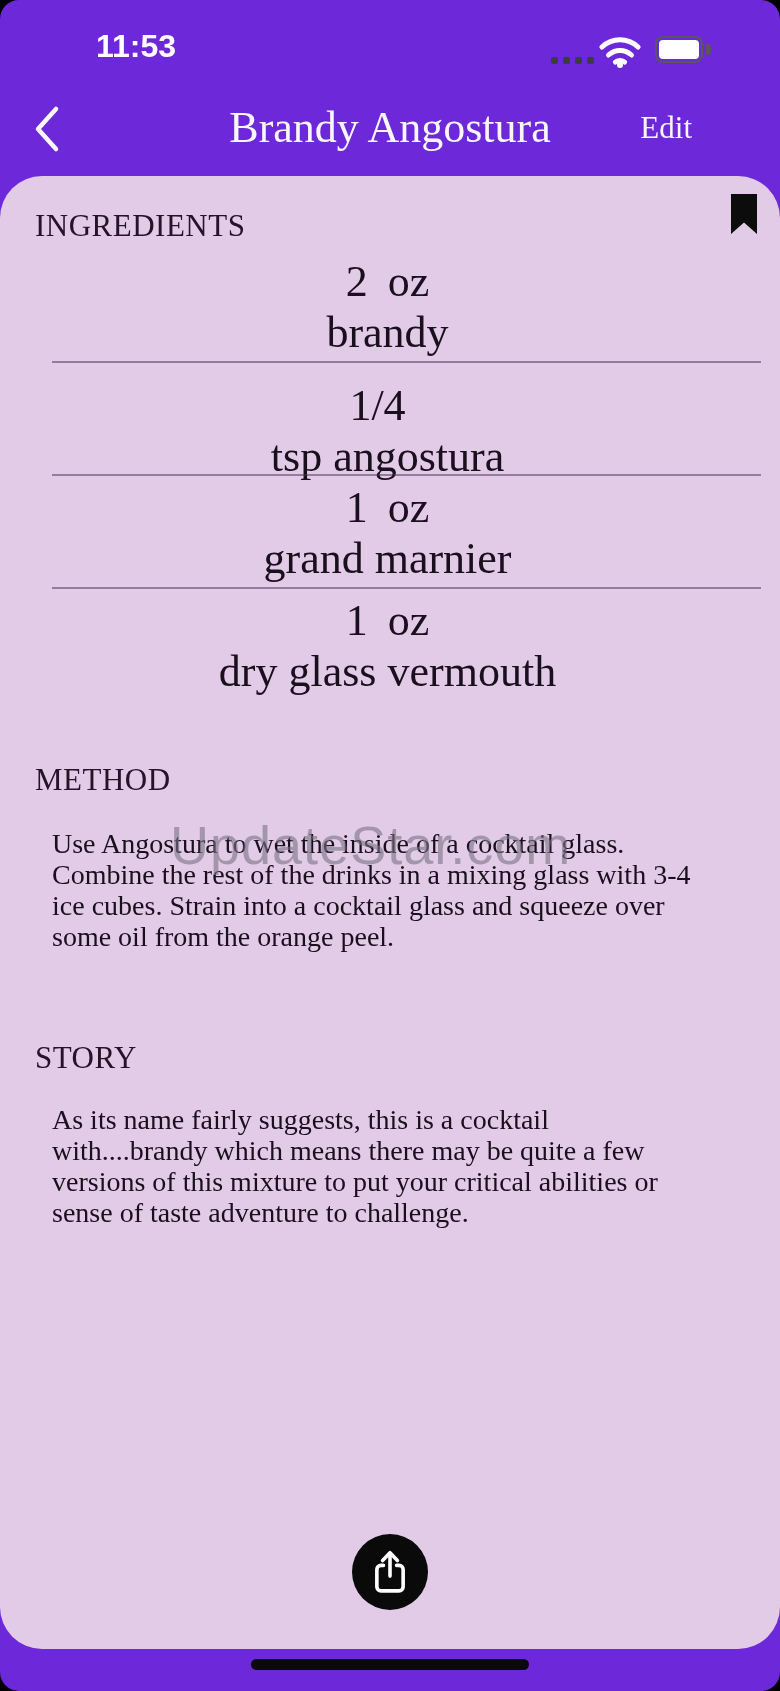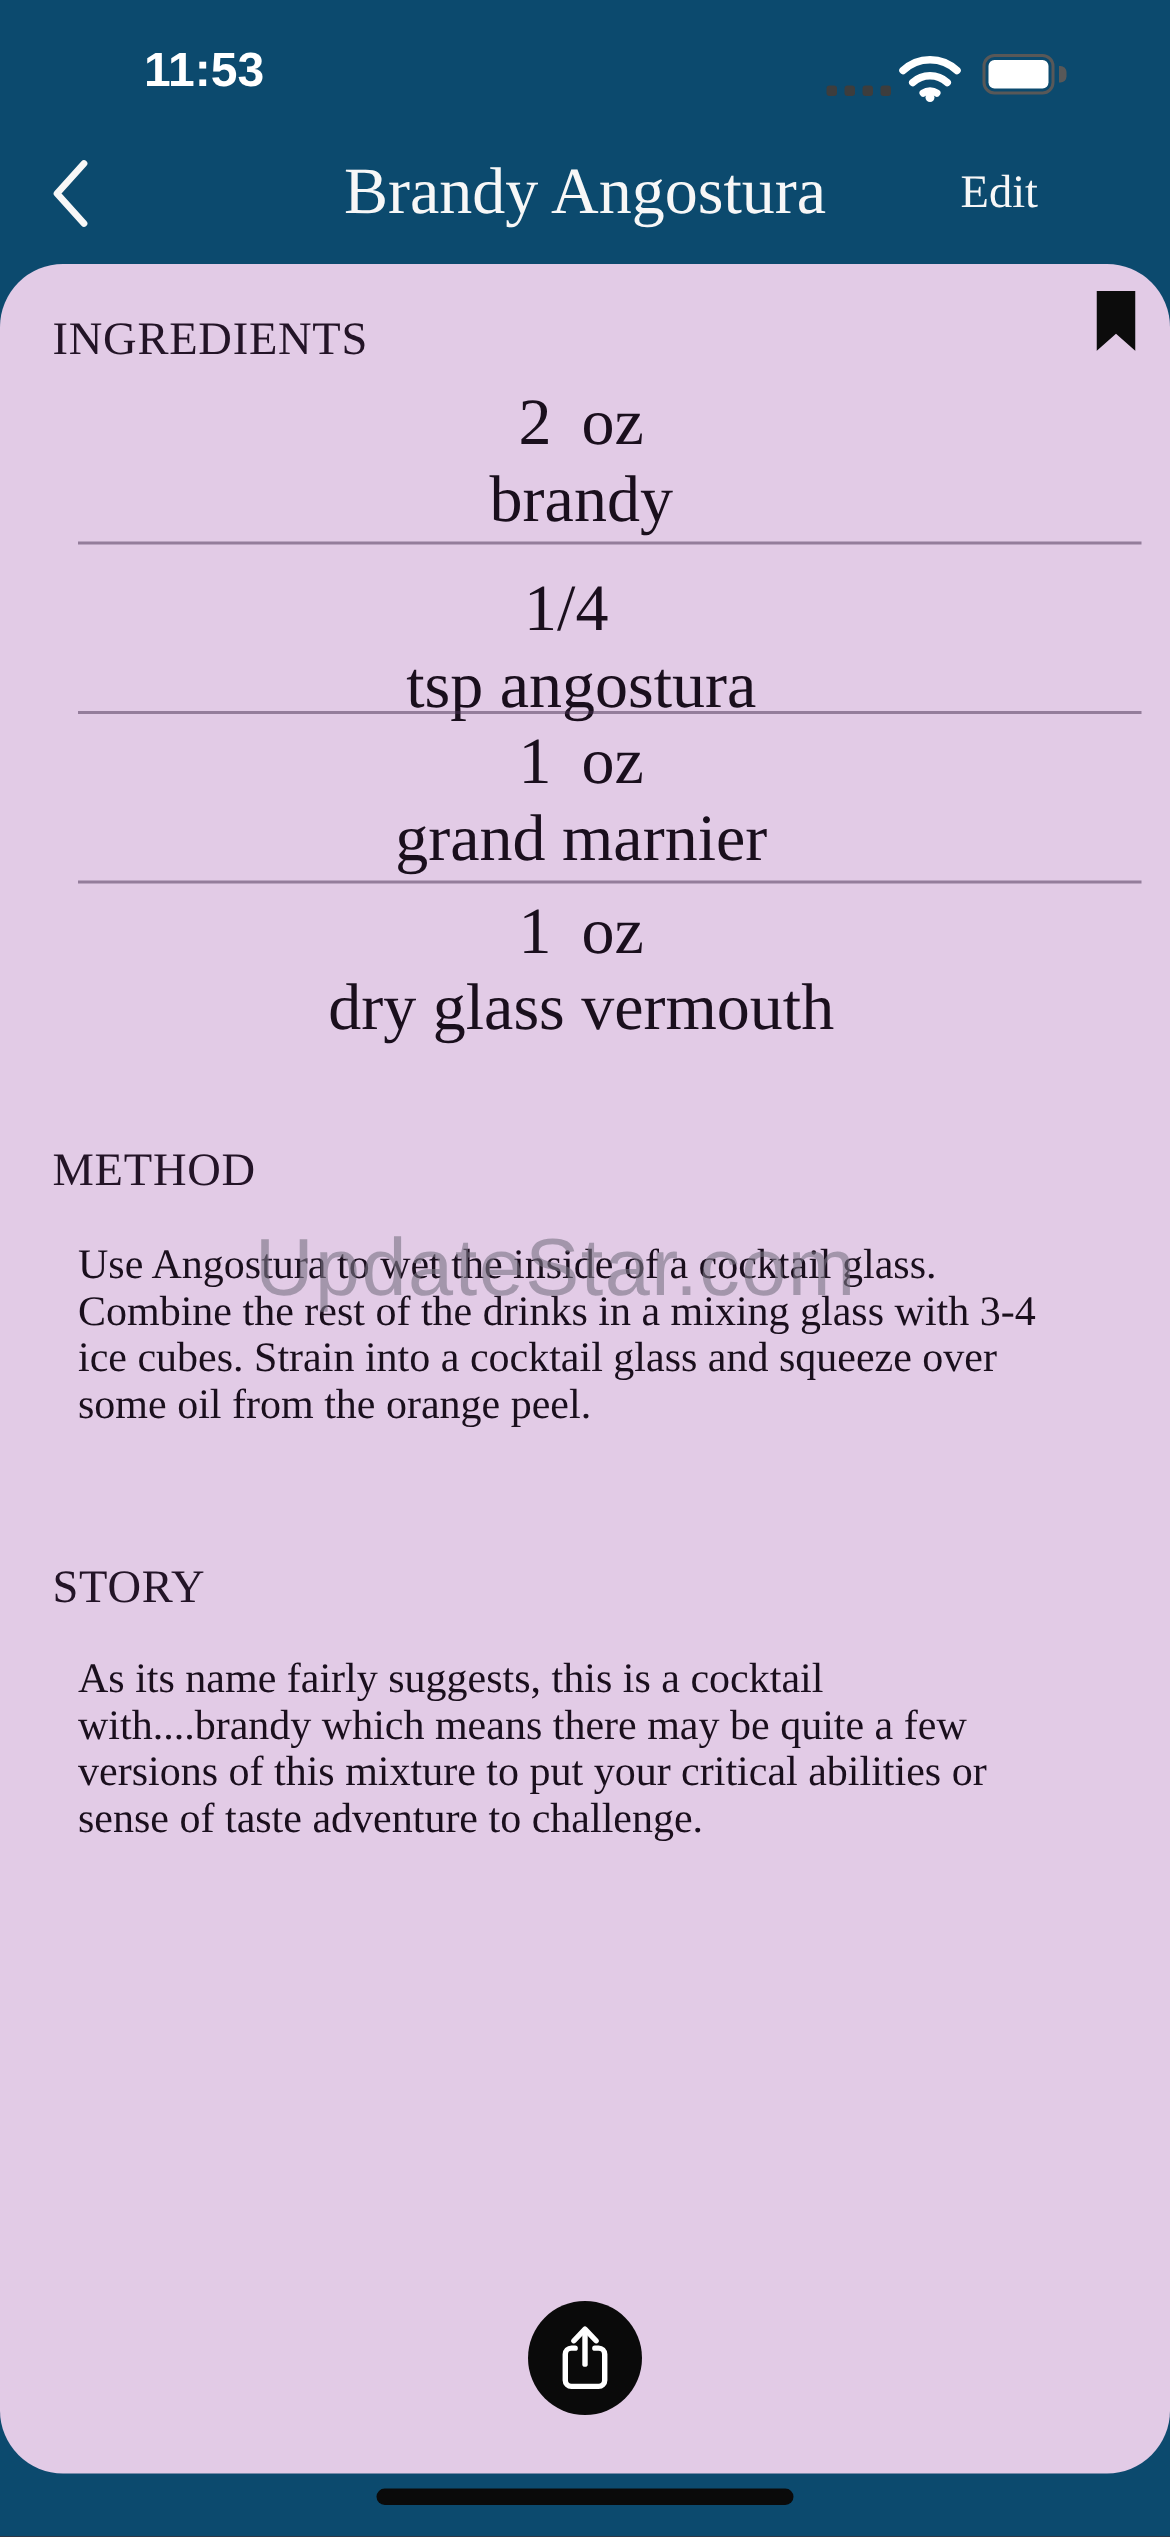--- a/index.html
+++ b/index.html
@@ -1,18 +1,18 @@
 <!DOCTYPE html>
 <html><head>
 <meta charset="utf-8">
 <style>
   html,body{margin:0;padding:0;background:#000;}
   .phone{
-    position:relative;width:780px;height:1691px;background:#0c4a6e;
-    font-family:"Liberation Serif",serif;color:#1a0f1d;overflow:hidden;
+    position:relative;width:780px;height:1691px;background:#6d28d9;
+    font-family:"Liberation Serif",serif;color:#1a0f1d;overflow:hidden;border-radius:19px;
   }
   
   .status-time{
     position:absolute;left:96px;top:28px;width:120px;
     font-family:"Liberation Sans",sans-serif;font-weight:700;font-size:32px;color:#fff;
   }
   .cell-dots{position:absolute;left:551px;top:57px;display:flex;gap:5px;}
   .cell-dots span{width:7px;height:7px;border-radius:2px;background:#3d3d3d;display:block;}
   .wifi{position:absolute;left:599px;top:36px;}
   .battery{position:absolute;left:655px;top:36px;width:48px;height:27px;

